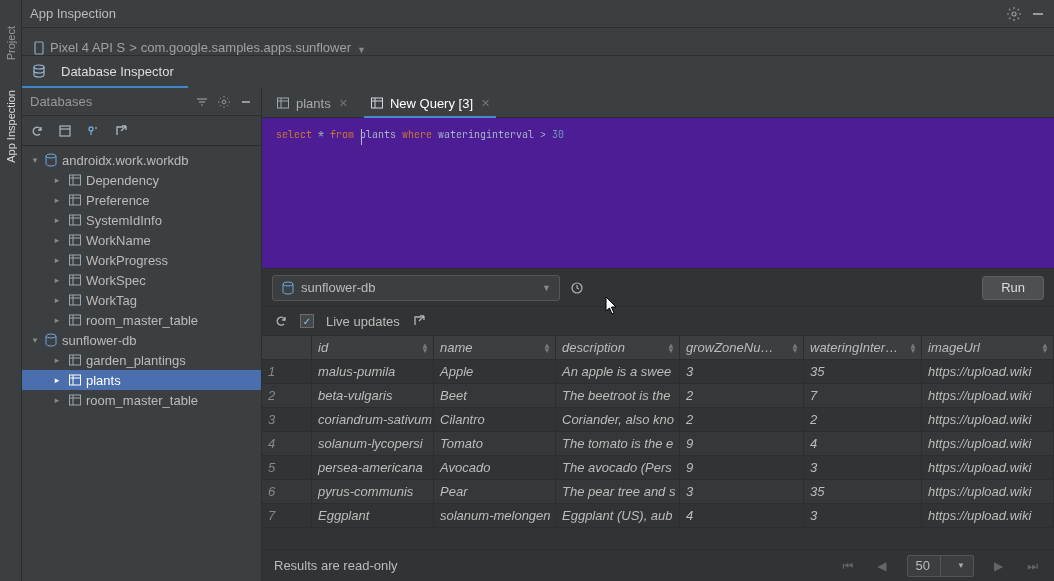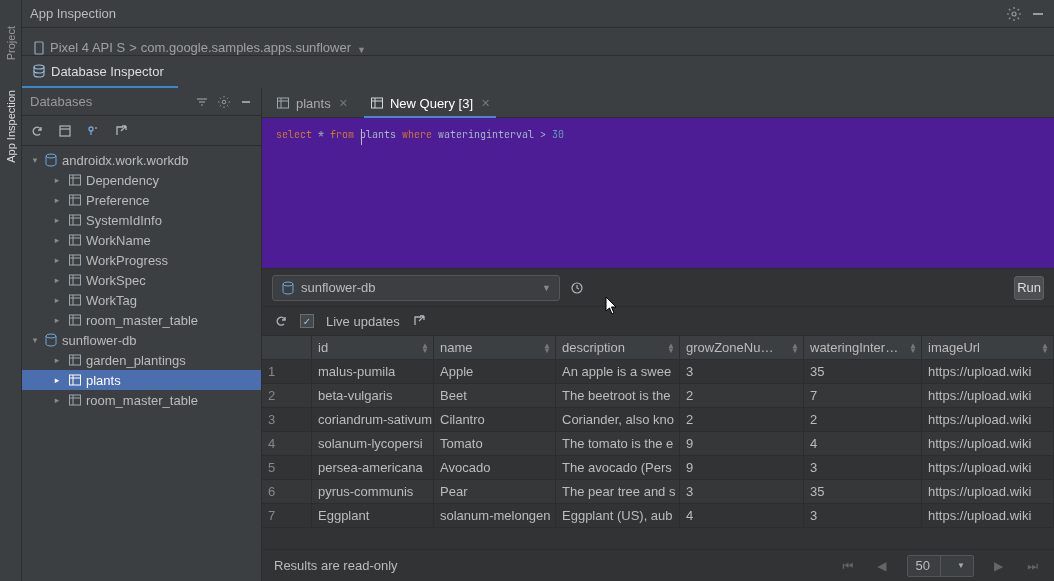--- a/index.html
+++ b/index.html
@@ -52,21 +52,21 @@
     gap: 4px;
     color: #a0a0a0;
   }
 
   .subheader {
     height: 32px;
     display: flex;
     align-items: center;
     padding: 0 10px;
     border-bottom: 1px solid #2b2d2e;
-    gap: 5px;
+    gap: 15px;
   }
   .subheader.selected { border-bottom: 2px solid #3e86c7; background: #3c3f41; }
   .subheader-title { color: #dddddd; }
 
   
   .body { flex: 1; display: flex; min-height: 0; }
 
   
   .leftpanel { width: 240px; border-right: 1px solid #2b2d2e; display: flex; flex-direction: column; background: #3c3f41; }
   .panel-head {
@@ -162,21 +162,21 @@
     align-items: center;
     gap: 6px;
     padding: 0 8px;
     background: #3c3f41;
     position: relative;
   }
   .db-select .chevd { margin-left: auto; color: #888; font-size: 9px; }
   .run-btn {
     margin-left: auto;
     height: 24px;
-    padding: 0 2px;
+    padding: 0 18px;
     border: 1px solid #5e6060;
     border-radius: 3px;
     background: #4c5052;
     color: #dcdcdc;
     display: flex;
     align-items: center;
   }
 
   .livebar {
     height: 30px;
@@ -205,20 +205,21 @@
   .cell {
     padding: 0 6px;
     white-space: nowrap;
     overflow: hidden;
     text-overflow: clip;
     border-right: 1px solid #2b2d2e;
     color: #bcbcbc;
     height: 100%;
     display: flex;
     align-items: center;
+    font-style: italic;
   }
   .thead .cell { position: relative; color: #bbbbbb; }
   .thead .cell .sort {
     position: absolute; right: 4px; top: 50%; transform: translateY(-50%);
     font-size: 8px; color: #777;
     display: flex; flex-direction: column; line-height: 5px;
   }
   .c-rownum { width: 50px; justify-content: flex-start; color: #888; }
   .c-id { width: 122px; }
   .c-name { width: 122px; }

